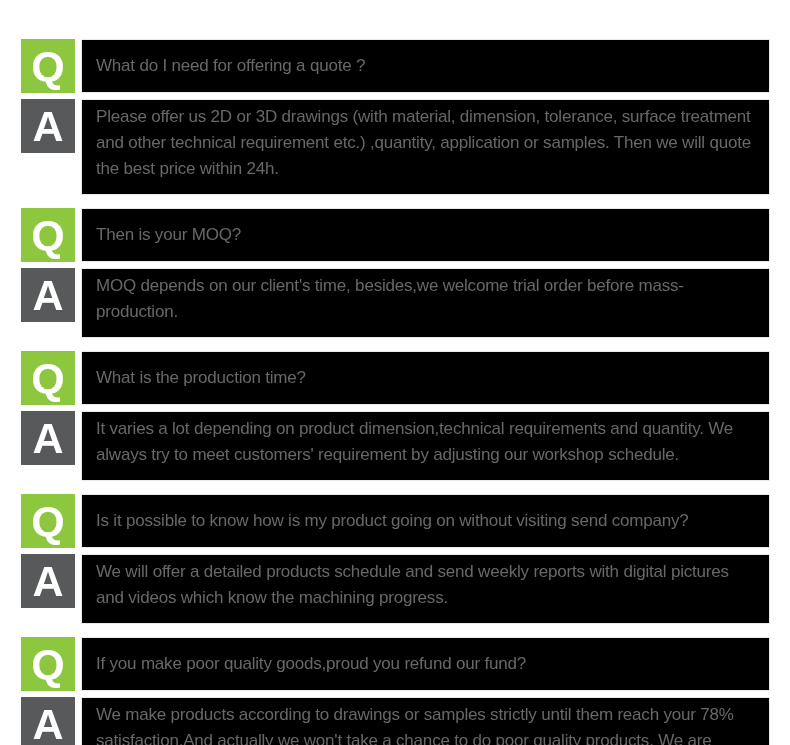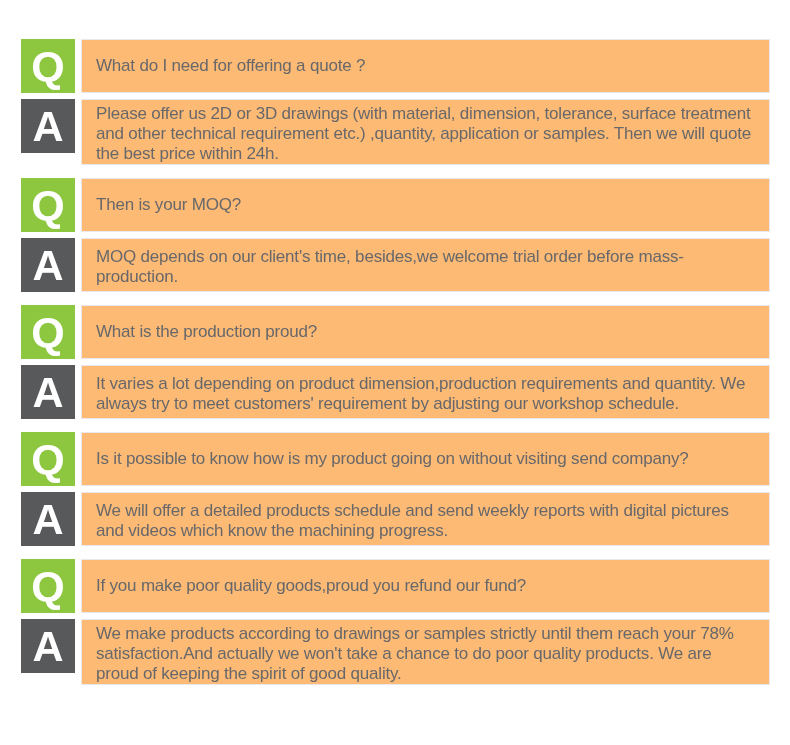--- a/index.html
+++ b/index.html
@@ -34,37 +34,37 @@
     font-size: 43px;
     font-weight: bold;
     line-height: 1;
     user-select: none;
   }
   .badge.q { background: #8dc63f; }
   .badge.a { background: #58595b; }
   .box {
     flex: 1;
     margin-left: 6px;
-    background: #fdba74;
+    background: #000000;
     border: 1px solid #eae8ec;
     box-sizing: border-box;
     color: #68686b;
     font-size: 17px;
     letter-spacing: -0.2px;
   }
   .qbox {
     min-height: 54px;
     display: flex;
     align-items: center;
     padding: 0 12px 0 14px;
   }
   .abox {
     min-height: 54px;
-    padding: 4px 12px 0 14px;
-    line-height: 20px;
+    padding: 4px 12px 12px 14px;
+    line-height: 26px;
     display: flex;
     align-items: center;
   }
 </style>
 </head>
 <body>
 
 <div class="page">
 
   <div class="pair">
@@ -85,25 +85,25 @@
     </div>
     <div class="row">
       <div class="badge a">A</div>
       <div class="box abox">MOQ depends on our client's time, besides,we welcome trial order before mass-production.</div>
     </div>
   </div>
 
   <div class="pair">
     <div class="row">
       <div class="badge q">Q</div>
-      <div class="box qbox">What is the production proud?</div>
+      <div class="box qbox">What is the production time?</div>
     </div>
     <div class="row">
       <div class="badge a">A</div>
-      <div class="box abox">It varies a lot depending on product dimension,production requirements and quantity. We always try to meet customers' requirement by adjusting our workshop schedule.</div>
+      <div class="box abox">It varies a lot depending on product dimension,technical requirements and quantity. We always try to meet customers' requirement by adjusting our workshop schedule.</div>
     </div>
   </div>
 
   <div class="pair">
     <div class="row">
       <div class="badge q">Q</div>
       <div class="box qbox">Is it possible to know how is my product going on without visiting send company?</div>
     </div>
     <div class="row">
       <div class="badge a">A</div>

